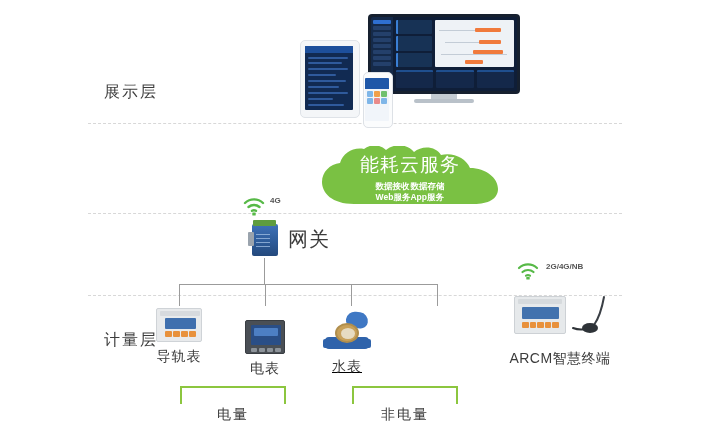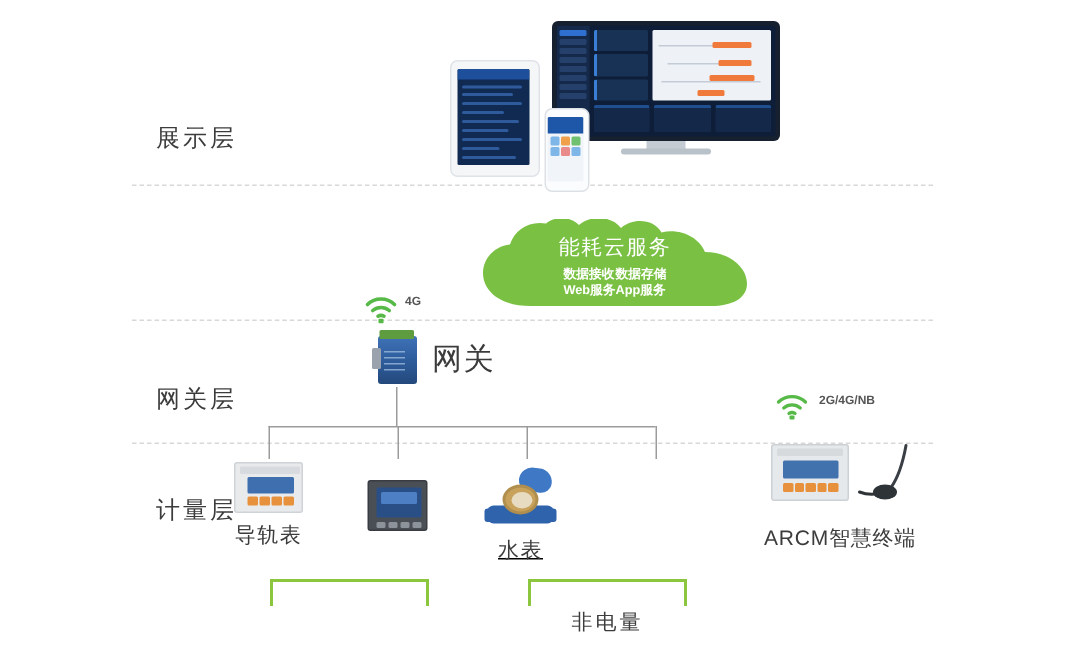--- a/index.html
+++ b/index.html
@@ -86,21 +86,21 @@
   .phone-screen .pgrid i:nth-child(5){background:#e98b8b;}
 
   
   .cloud-wrap{position:absolute;left:314px;top:146px;width:192px;height:62px;}
   .cloud-shape{position:absolute;left:0;top:0;width:192px;height:62px;}
   .cloud-text{
     position:absolute;left:0;top:0;width:192px;height:62px;
     display:flex;flex-direction:column;align-items:center;justify-content:center;
     color:#ffffff;
   }
-  .cloud-title{font-size:14px;letter-spacing:1px;margin-bottom:3px;font-weight:500;}
+  .cloud-title{font-size:19px;letter-spacing:1px;margin-bottom:3px;font-weight:500;}
   .cloud-subs{display:flex;}
   .cloud-col{display:flex;flex-direction:column;gap:1px;}
   .cloud-col span{font-size:8.5px;line-height:10px;font-weight:bold;white-space:nowrap;}
 
   
   .gateway-wrap{position:absolute;left:238px;top:196px;width:120px;height:62px;}
   .gw-wifi{position:absolute;left:4px;top:0px;width:24px;height:20px;}
   .gw-4g{position:absolute;left:32px;top:0px;font-size:8px;color:#555;font-weight:bold;}
   .gw-device{position:absolute;left:10px;top:24px;width:32px;height:36px;}
   .gw-case{
@@ -176,21 +176,20 @@
 </head>
 <body>
 
 <div id="stage">
 
   <div class="sep" style="top:123px;"></div>
   <div class="sep" style="top:213px;"></div>
   <div class="sep" style="top:295px;"></div>
 
   <div class="layer-label" style="top:82px;">展示层</div>
-  <div class="layer-label" style="top:256px;">网关层</div>
   <div class="layer-label" style="top:330px;">计量层</div>
 
   <div class="display-group">
 
     <div class="tablet">
       <div class="tablet-body"></div>
       <div class="tablet-screen">
         <div class="thead"></div>
         <div class="trow" style="top:11px;width:40px;"></div>
         <div class="trow" style="top:16px;width:34px;"></div>
@@ -333,20 +332,21 @@
             <div class="seg"></div>
           </div>
           <div class="kb">
             <i></i>
             <i></i>
             <i></i>
             <i></i>
           </div>
         </div>
     </div>
+    <div class="meter-name">电表</div>
   </div>
 
   <div class="meter" style="left:304px;top:304px;text-decoration:underline;">
     <div class="meter-icon">
       <div class="wmeter">
         <div class="lid"></div>
         <div class="pipeL"></div>
           <div class="pipeR"></div>
         <div class="body"></div>
         <div class="dial">
@@ -382,17 +382,18 @@
       <svg class="arcm-ant" viewBox="0 0 44 42">
         <path d="M36 3 C34 14 31 24 26 31" stroke="#3a3f45" stroke-width="2" fill="none" stroke-linecap="round"></path>
         <ellipse cx="22" cy="34" rx="8" ry="5" fill="#2e3338"></ellipse>
         <path d="M22 34 C16 36 10 36 5 34" stroke="#2e3338" stroke-width="2" fill="none" stroke-linecap="round"></path>
       </svg>
     </div>
     <div class="arcm-name">ARCM智慧终端</div>
   </div>
 
   <div class="bracket" style="left:180px;top:388px;width:106px;"></div>
+  <div class="bracket-label" style="left:180px;top:406px;width:106px;">电量</div>
 
   <div class="bracket" style="left:352px;top:388px;width:106px;"></div>
   <div class="bracket-label" style="left:352px;top:406px;width:106px;">非电量</div>
 
 </div>
 
 </body></html>

